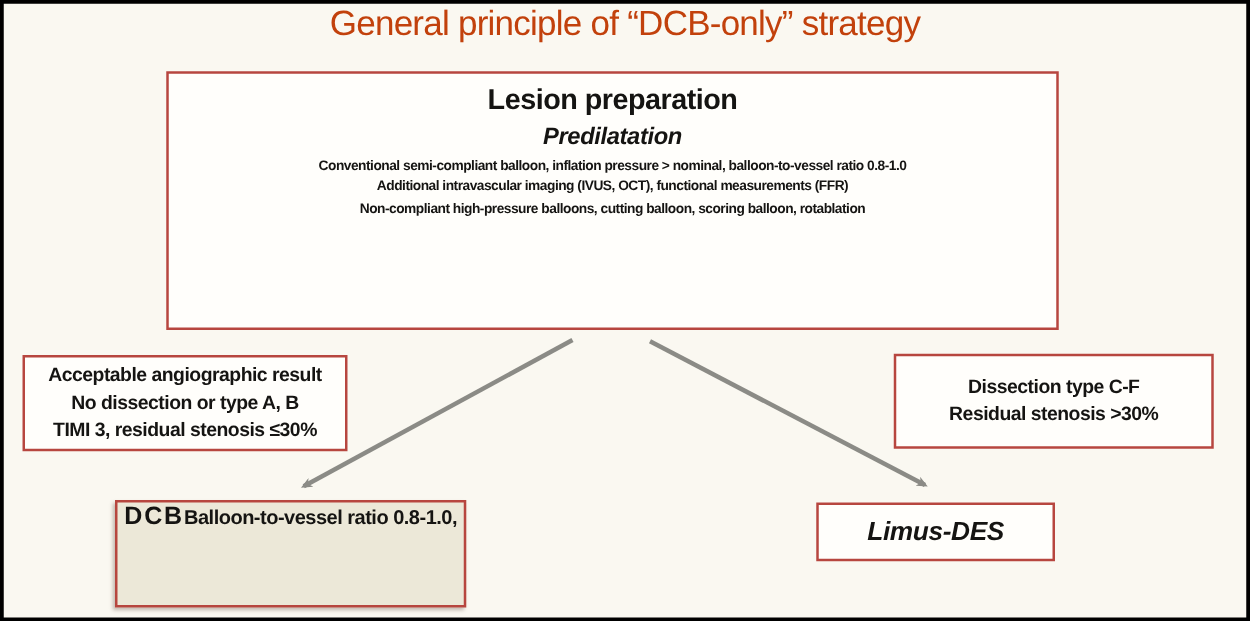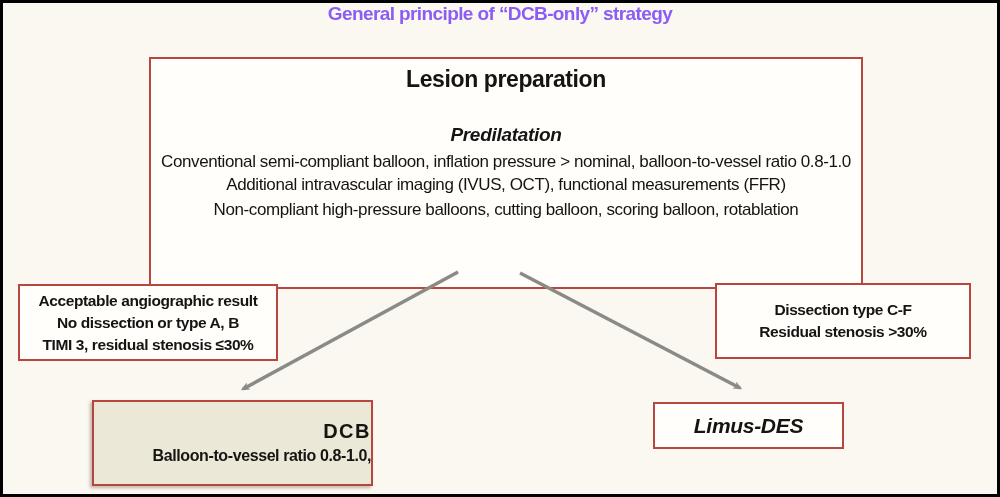--- a/index.html
+++ b/index.html
@@ -16,76 +16,76 @@
     box-sizing: border-box;
     border: 3px solid #000000;
     background: #faf8f1;
     overflow: hidden;
   }
   .abs { position: absolute; box-sizing: border-box; }
 
   .diagram-title {
     left: 0; top: 8; width: 994px;
     text-align: center;
-    font-size: 19px;
-    font-weight: bold;
+    font-size: 28px;
+    font-weight: normal;
     letter-spacing: -0.6px;
-    color: #8b5cf6;
+    color: #c2410c;
   }
 
   .redbox {
     border: 2px solid #b7463f;
     background: #fffefb;
   }
 
   .main-box {
-    left: 146px; top: 54px; width: 714px; height: 232px;
+    left: 130px; top: 54px; width: 714px; height: 207px;
     display: flex;
     flex-direction: column;
     align-items: center;
     text-align: center;
     padding-top: 7px;
   }
   .main-heading {
     font-size: 23px;
     font-weight: bold;
     letter-spacing: -0.4px;
   }
   .sub-heading {
     font-size: 19px;
     font-weight: bold;
     font-style: italic;
     letter-spacing: -0.3px;
-    margin-top: 31px;
+    margin-top: 6px;
   }
   .body-line {
-    font-size: 17px;
+    font-size: 11px;
     letter-spacing: -0.4px;
     margin-top: 6px;
     line-height: 1.15;
+    font-weight: bold;
   }
 
   .criteria-box {
     display: flex;
     flex-direction: column;
     justify-content: center;
     text-align: center;
     font-size: 15.5px;
     font-weight: bold;
     letter-spacing: -0.4px;
     line-height: 1.42;
   }
   .criteria-left  { left: 15px;  top: 281px; width: 260px; height: 77px; }
   .criteria-right { left: 712px; top: 280px; width: 256px; height: 76px; }
 
   .dcb-box {
     left: 89px; top: 397px; width: 281px; height: 86px;
     background: #ece8d8;
     display: flex;
-    flex-direction: column;
     justify-content: center;
     text-align: right;
     box-shadow: -2px 2px 3px rgba(90, 60, 50, 0.35);
   }
   .dcb-heading {
     font-size: 20px;
     font-weight: bold;
     letter-spacing: 1.5px;
   }
   .dcb-line {

